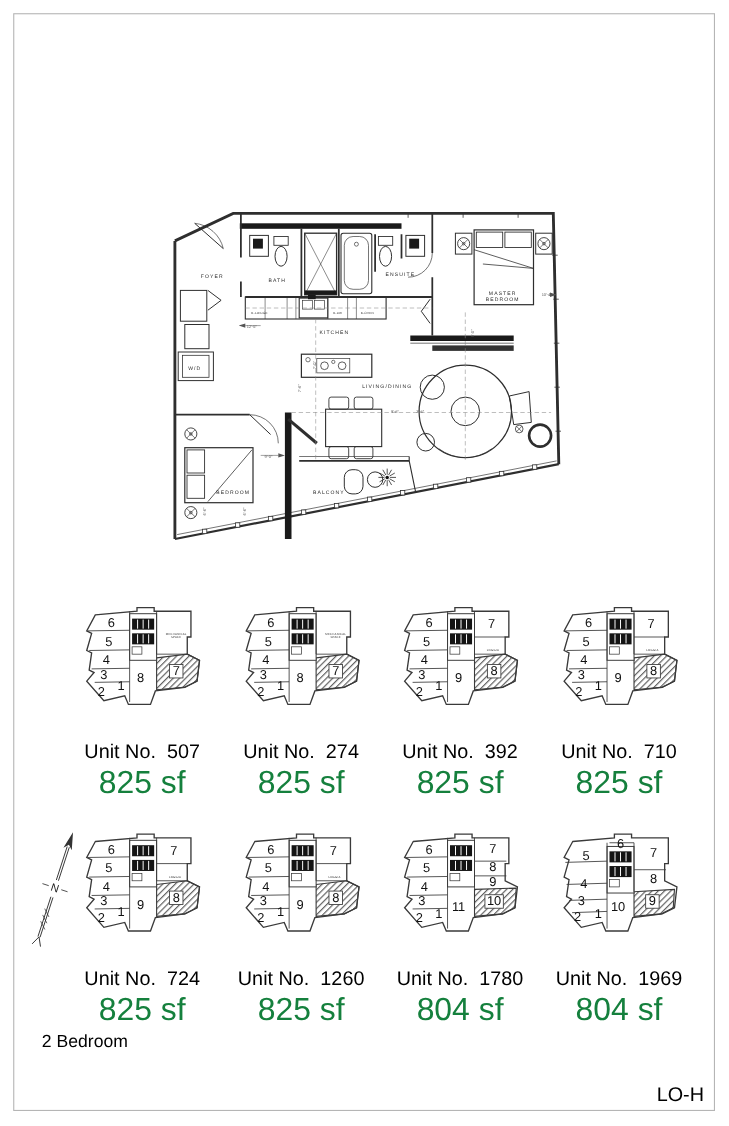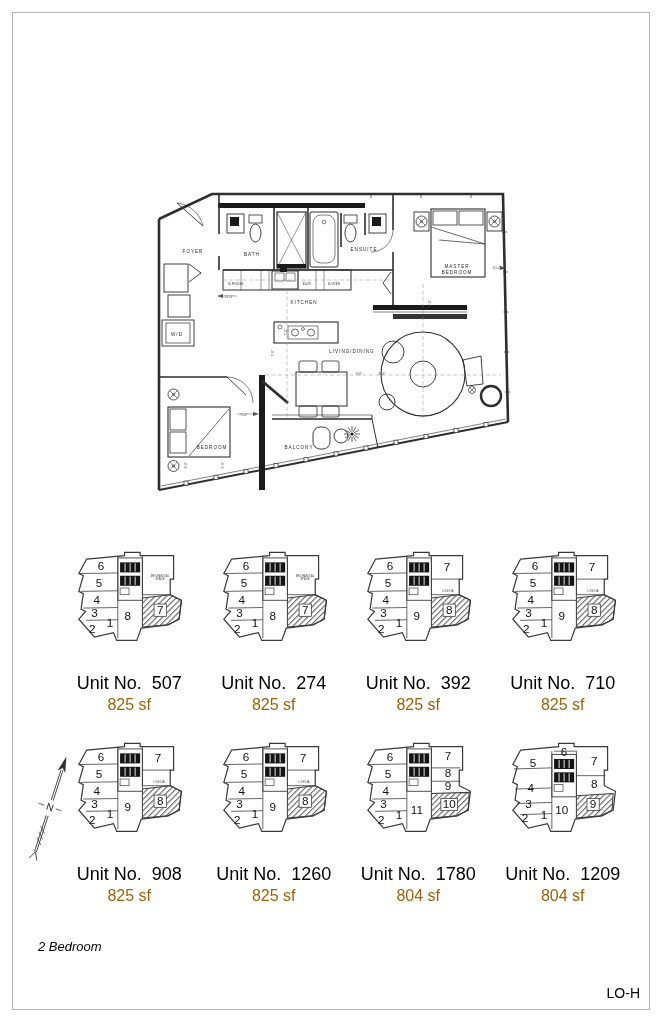--- a/index.html
+++ b/index.html
@@ -5,23 +5,23 @@
   html,body{margin:0;padding:0;}
   body{width:663px;height:1024px;position:relative;background:#fff;font-family:"Liberation Sans",sans-serif;color:#111;overflow:hidden;}
   .frame{position:absolute;left:12px;top:12px;right:13px;bottom:14px;border:1px solid #b5b5b5;}
   #floorplan{position:absolute;left:141px;top:172px;width:380px;height:345px;}
   #north{position:absolute;left:24px;top:748px;width:52px;height:118px;}
   #units-grid{position:absolute;left:57px;top:549px;width:578px;display:grid;grid-template-columns:repeat(4,1fr);row-gap:26px;justify-items:center;}
   .unit-cell{display:flex;flex-direction:column;align-items:center;width:142px;}
   .keyplan{width:116px;height:107px;}
   .unit-no{font-size:18px;margin-top:17px;white-space:nowrap;color:#000;}
   .unit-no .num{margin-left:10px;}
-  .unit-area{font-size:16px;margin-top:2px;color:#a16207;text-align:center;}
-  .type-label{position:absolute;left:38px;top:939px;font-size:13px;color:#000;font-style:italic;}
-  .code-label{position:absolute;right:23px;top:985px;font-size:14px;color:#000;}
+  .unit-area{font-size:29px;margin-top:2px;color:#15803d;text-align:center;}
+  .type-label{position:absolute;left:38px;top:939px;font-size:16px;color:#000;}
+  .code-label{position:absolute;right:23px;top:985px;font-size:18px;color:#000;}
   svg text{font-family:"Liberation Sans",sans-serif;}
   .fp-room{fill:#2b2b2b;letter-spacing:1px;font-size:4.6px;}
   .fp-app{fill:#333;font-size:2.8px;letter-spacing:.2px;}
   .fp-dim{fill:#555;font-size:3.6px;}
   .dash{stroke-dasharray:4 2.5;stroke:#888;stroke-width:.5;fill:none;}
 </style>
 </head>
 <body>
 
 <div class="frame"></div>
@@ -431,21 +431,21 @@
         <text x="23" y="49" font-size="10.5" fill="#111" text-anchor="middle">4</text>
         <text x="21" y="61" font-size="10.5" fill="#111" text-anchor="middle">3</text>
         <text x="19" y="75" font-size="10.5" fill="#111" text-anchor="middle">2</text>
         <text x="35" y="70" font-size="10.5" fill="#111" text-anchor="middle">1</text>
         <text x="51" y="64" font-size="10.5" fill="#111" text-anchor="middle">9</text>
         <text x="78" y="20" font-size="10.5" fill="#111" text-anchor="middle">7</text>
         <rect x="74.5" y="49.4" width="11" height="11" fill="#fff" stroke="#3a3a3a" stroke-width="0.7"></rect>
         <text x="80" y="58" font-size="10.5" fill="#111" text-anchor="middle">8</text>
         <text x="79" y="38.5" font-size="2.3" fill="#333" letter-spacing="0.2" text-anchor="middle">LOGGIA</text>
       </svg>
-    <div class="unit-no"><span class="lbl">Unit No.</span><span class="num">908</span></div>
+    <div class="unit-no"><span class="lbl">Unit No.</span><span class="num">724</span></div>
     <div class="unit-area">825 sf</div>
   </div>
 
   <div class="unit-cell">
     <svg class="keyplan" viewBox="0 0 104 96">
         <defs>
           <pattern id="h5" width="3.6" height="3.6" patternUnits="userSpaceOnUse" patternTransform="rotate(45)">
             <rect x="0" y="0" width="3.6" height="3.6" fill="#fff"></rect>
             <line x1="0.5" y1="0" x2="0.5" y2="3.6" stroke="#555" stroke-width="0.9"></line>
           </pattern>
@@ -564,19 +564,19 @@
         <text x="21" y="61" font-size="10.5" fill="#111" text-anchor="middle">3</text>
         <text x="18" y="74" font-size="10.5" fill="#111" text-anchor="middle">2</text>
         <text x="53" y="14" font-size="10.5" fill="#111" text-anchor="middle">6</text>
         <text x="80" y="22" font-size="10.5" fill="#111" text-anchor="middle">7</text>
         <text x="80" y="43" font-size="10.5" fill="#111" text-anchor="middle">8</text>
         <text x="35" y="71" font-size="10.5" fill="#111" text-anchor="middle">1</text>
         <text x="51" y="66" font-size="10.5" fill="#111" text-anchor="middle">10</text>
         <rect x="73.5" y="52.4" width="11" height="11" fill="#fff" stroke="#3a3a3a" stroke-width="0.7"></rect>
         <text x="79" y="61" font-size="10.5" fill="#111" text-anchor="middle">9</text>
       </svg>
-    <div class="unit-no"><span class="lbl">Unit No.</span><span class="num">1209</span></div>
+    <div class="unit-no"><span class="lbl">Unit No.</span><span class="num">1969</span></div>
     <div class="unit-area">804 sf</div>
   </div>
 </div>
 
 <div class="type-label">2 Bedroom</div>
 <div class="code-label">LO-H</div>
 
 </body></html>

